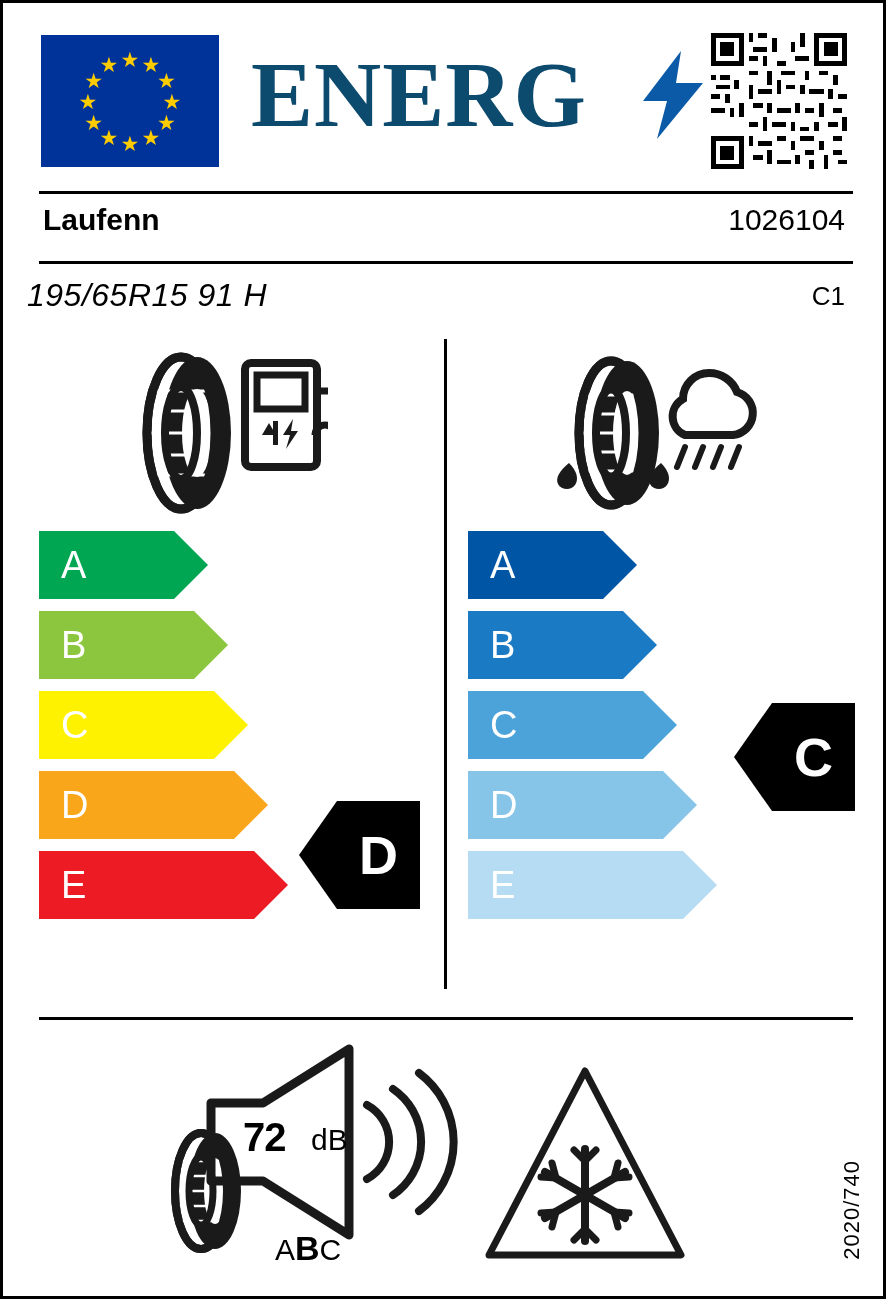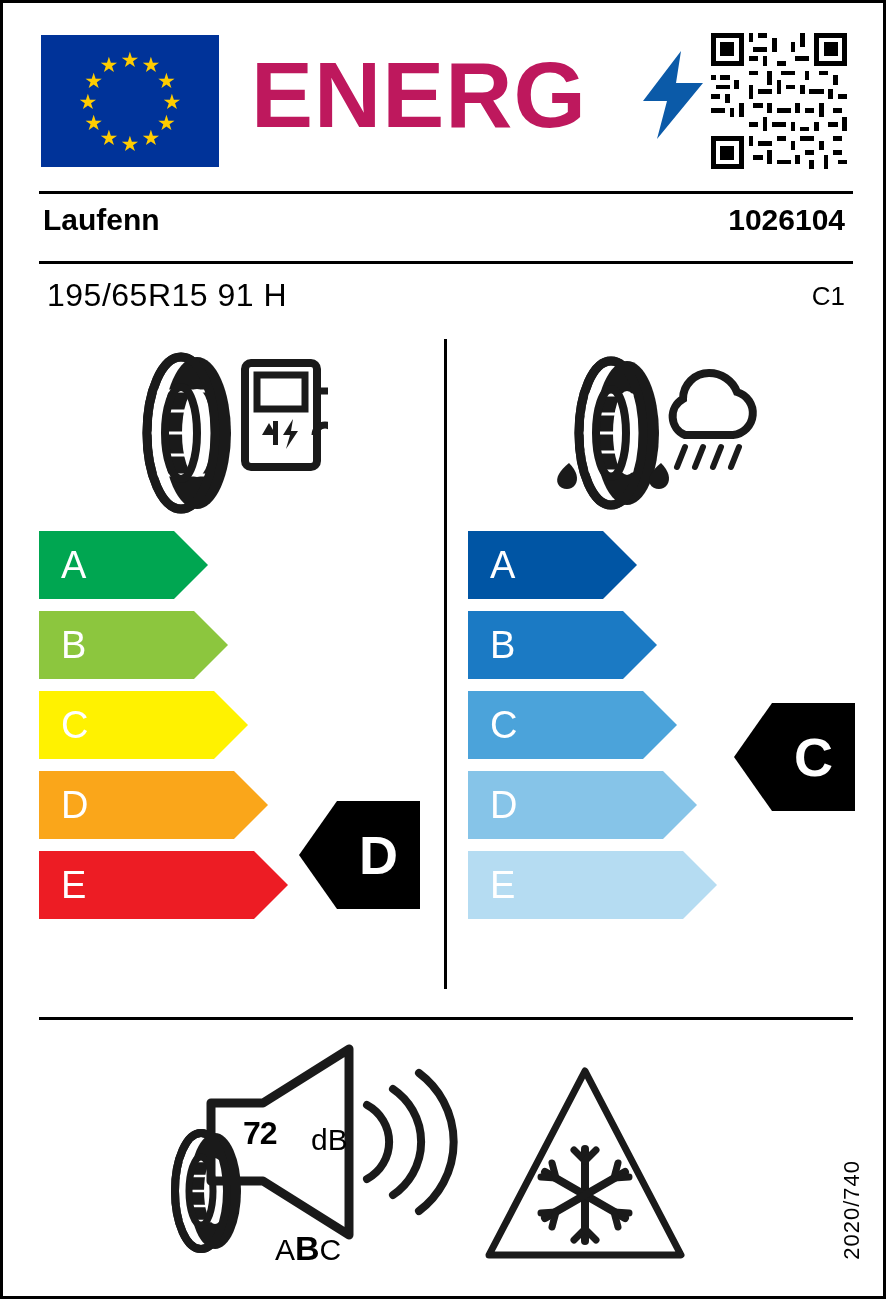--- a/index.html
+++ b/index.html
@@ -41,22 +41,22 @@
     width: 21px;
     height: 21px;
     text-align: center;
   }
   .energ-text {
     position: absolute;
     left: 248px; top: 42px;
     font-size: 93px;
     font-weight: bold;
     letter-spacing: 1px;
-    color: #be185d;
-    font-family: Liberation Sans, sans-serif;
+    color: #0c4a6e;
+    font-family: Liberation Serif, serif;
     line-height: 100px;
   }
   .bolt {
     position: absolute;
     left: 640px; top: 48px;
     width: 60px; height: 88px;
   }
   .qr {
     position: absolute;
     right: 36px; top: 30px;
@@ -88,30 +88,31 @@
   .brand {
     position: absolute;
     left: 40px; top: 200px;
     font-size: 30px;
     font-weight: bold;
   }
   .sku {
     position: absolute;
     right: 38px; top: 200px;
     font-size: 30px;
-    font-weight: bold;
+    font-weight: normal;
     text-align: right;
   }
 
   
   .size {
     position: absolute;
-    left: 44px; top: 274px;
+    left: 24px; top: 274px;
     font-size: 32px;
     letter-spacing: 0.5px;
+    font-style: italic;
   }
   .class {
     position: absolute;
     right: 38px; top: 278px;
     font-size: 26px;
   }
 
   
   .pic-fuel { position: absolute; left: 120px; top: 348px; width: 205px; height: 165px; }
   .pic-wet  { position: absolute; left: 530px; top: 348px; width: 260px; height: 165px; }
@@ -172,21 +173,21 @@
 
   
   .noise-wrap {
     position: absolute;
     left: 150px; top: 1040px;
     width: 330px; height: 230px;
   }
   .noise-db {
     position: absolute;
     left: 90px; top: 72px;
-    font-size: 32px;
+    font-size: 40px;
     font-weight: bold;
     letter-spacing: -1px;
   }
   .noise-unit {
     position: absolute;
     left: 158px; top: 80px;
     font-size: 30px;
     font-weight: normal;
   }
   .noise-class {

